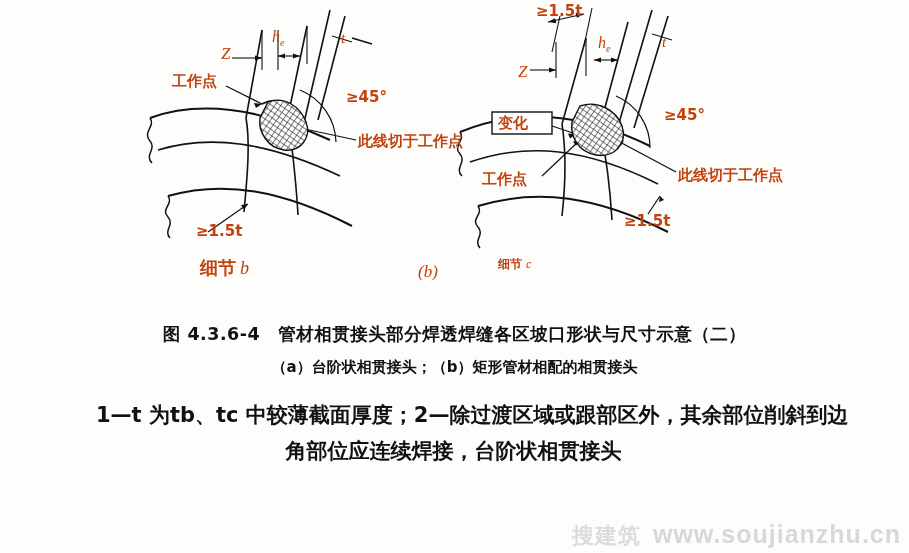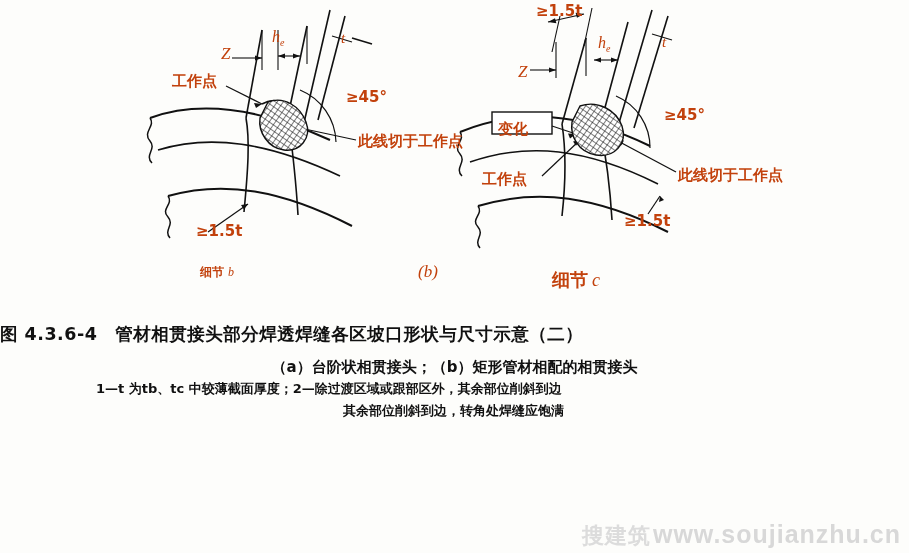--- a/index.html
+++ b/index.html
@@ -44,39 +44,39 @@
   .it {
     font-style: italic;
   }
   .caption-block {
     position: absolute;
     left: 0;
     top: 322px;
     width: 909px;
   }
   .cap-title {
-    text-align: left;
+    text-align: center;
     font-family: "DejaVu Sans", sans-serif;
     font-weight: 700;
     font-size: 17.5px;
     letter-spacing: 0.5px;
   }
   .cap-sub {
     text-align: center;
     font-family: "DejaVu Sans", sans-serif;
     font-weight: 700;
     font-size: 15px;
     margin-top: 12px;
   }
   .notes {
-    margin-top: 1px;
+    margin-top: 20px;
     padding: 0 98px 0 96px;
     font-family: "DejaVu Sans", sans-serif;
     font-weight: 700;
-    font-size: 13px;
+    font-size: 21px;
     line-height: 1.72;
     text-align: justify;
   }
   .notes .line {
     display: block;
     white-space: nowrap;
   }
   .notes .line.last {
     text-align: center;
   }
@@ -87,21 +87,21 @@
     font-family: "Liberation Sans", sans-serif;
     font-size: 25px;
     font-weight: 700;
     color: #d8d8d8;
     letter-spacing: 1px;
   }
   .watermark .cnmark {
     font-family: "DejaVu Sans", sans-serif;
     color: #dcdcdc;
     font-size: 22px;
-    margin-right: 2px;
+    margin-right: 12px;
   }
 </style>
 </head>
 <body>
 
 <div class="page">
 
   <div class="figure-area">
     <svg width="909" height="300" viewBox="0 0 909 300">
       <defs>
@@ -215,48 +215,48 @@
 
     <div class="fig-label it" style="left:221px; top:44px; font-size:17px;">Z</div>
     <div class="fig-label" style="left:272px; top:28px; font-size:16px;">
       <span class="it">h</span><sub class="it" style="font-size:10px;">e</sub>
     </div>
     <div class="fig-label it" style="left:341px; top:30px; font-size:15px;">t</div>
     <div class="fig-label cn" style="left:172px; top:72px; font-size:15px;">工作点</div>
     <div class="fig-label cn" style="left:346px; top:88px; font-size:15px;">≥45°</div>
     <div class="fig-label cn" style="left:358px; top:132px; font-size:15px;">此线切于工作点</div>
     <div class="fig-label cn" style="left:196px; top:222px; font-size:15px;">≥1.5t</div>
-    <div class="fig-label" style="left:200px; top:256px; font-size:12px;margin-top:8px;">
+    <div class="fig-label" style="left:200px; top:256px; font-size:18px;">
       <span class="cn">细节</span><span class="it" style="margin-left:4px;">b</span>
     </div>
 
     <div class="fig-label it" style="left:418px; top:262px; font-size:17px;">(b)</div>
 
     <div class="fig-label cn" style="left:536px; top:2px; font-size:15px;">≥1.5t</div>
     <div class="fig-label it" style="left:518px; top:62px; font-size:17px;">Z</div>
     <div class="fig-label" style="left:598px; top:34px; font-size:16px;">
       <span class="it">h</span><sub class="it" style="font-size:10px;">e</sub>
     </div>
     <div class="fig-label it" style="left:662px; top:34px; font-size:15px;">t</div>
-    <div class="fig-label cn" style="left:498px; top:120px; font-size:15px;">变化</div>
+    <div class="fig-label cn" style="left:498px; top:114px; font-size:15px;">变化</div>
     <div class="fig-label cn" style="left:664px; top:106px; font-size:15px;">≥45°</div>
     <div class="fig-label cn" style="left:482px; top:170px; font-size:15px;">工作点</div>
     <div class="fig-label cn" style="left:678px; top:166px; font-size:15px;">此线切于工作点</div>
     <div class="fig-label cn" style="left:624px; top:212px; font-size:15px;">≥1.5t</div>
-    <div class="fig-label" style="left:552px; top:256px; font-size:18px;margin-top:12px;">
+    <div class="fig-label" style="left:498px; top:256px; font-size:12px;">
       <span class="cn">细节</span><span class="it" style="margin-left:4px;">c</span>
     </div>
   </div>
 
   <div class="caption-block">
     <div class="cap-title">图 4.3.6-4　管材相贯接头部分焊透焊缝各区坡口形状与尺寸示意（二）</div>
     <div class="cap-sub">（a）台阶状相贯接头；（b）矩形管材相配的相贯接头</div>
     <div class="notes">
       <span class="line">1—t 为tb、tc 中较薄截面厚度；2—除过渡区域或跟部区外，其余部位削斜到边</span>
-      <span class="line last">其余部位削斜到边，转角处焊缝应饱满</span>
+      <span class="line last">角部位应连续焊接，台阶状相贯接头</span>
     </div>
   </div>
 
   <div class="watermark">
     <span class="cnmark">搜建筑</span><span>www.soujianzhu.cn</span>
   </div>
 
 </div>
 
 </body></html>

